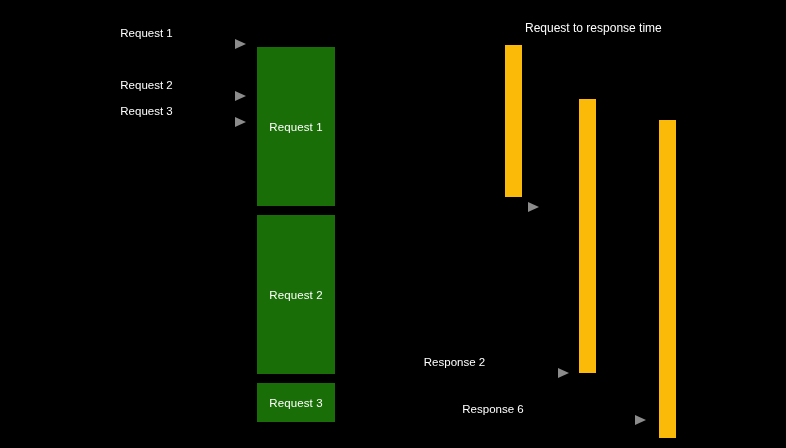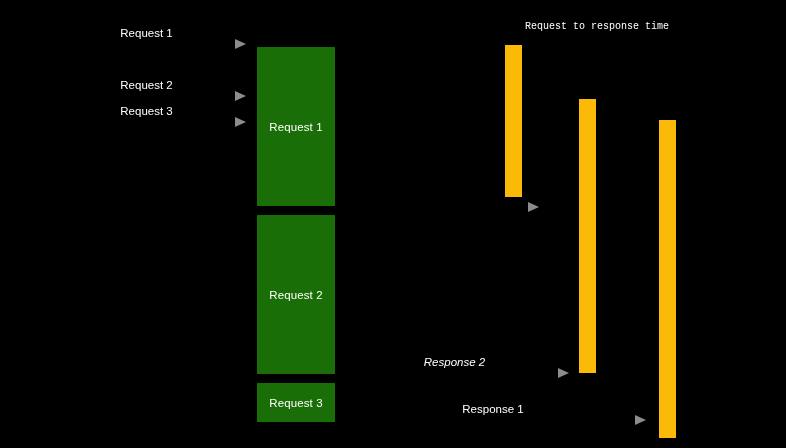--- a/index.html
+++ b/index.html
@@ -59,22 +59,22 @@
     width: 100%;
     text-align: center;
     color: #ffffff;
     font-size: 11.5px;
     font-family: "Liberation Sans", sans-serif;
     white-space: nowrap;
   }
   .caption {
     position: absolute;
     color: #ffffff;
-    font-size: 10px;
-    font-family: Liberation Mono, monospace;
+    font-size: 12px;
+    font-family: Liberation Sans, sans-serif;
     white-space: nowrap;
   }
 </style>
 </head>
 <body>
 
 <div id="stage">
 
   <div class="caption" style="left:525px; top:21px;">Request to response time</div>
 
@@ -106,30 +106,30 @@
 
   <div class="proc-box" style="left:257px; top:383px; width:78px; height:39px;">
     <span class="proc-label">Request 3</span>
   </div>
 
   <div class="flow" style="left:341px; top:186px; width:197px;">
     <div class="line"></div>
     <div class="head" style="right:-1px;"></div>
   </div>
 
-  <div class="flow" style="left:341px; top:352px; width:227px;font-style:italic;">
+  <div class="flow" style="left:341px; top:352px; width:227px;">
     <div class="line"></div>
     <div class="head" style="right:-1px;"></div>
     <div class="flow-label">Response 2</div>
   </div>
 
   <div class="flow" style="left:341px; top:399px; width:304px;">
     <div class="line"></div>
     <div class="head" style="right:-1px;"></div>
-    <div class="flow-label">Response 1</div>
+    <div class="flow-label">Response 6</div>
   </div>
 
   <div class="lat-bar" style="left:505px; top:45px; width:17px; height:152px;"></div>
 
   <div class="lat-bar" style="left:579px; top:99px; width:17px; height:274px;"></div>
 
   <div class="lat-bar" style="left:659px; top:120px; width:17px; height:318px;"></div>
 
 </div>
 

